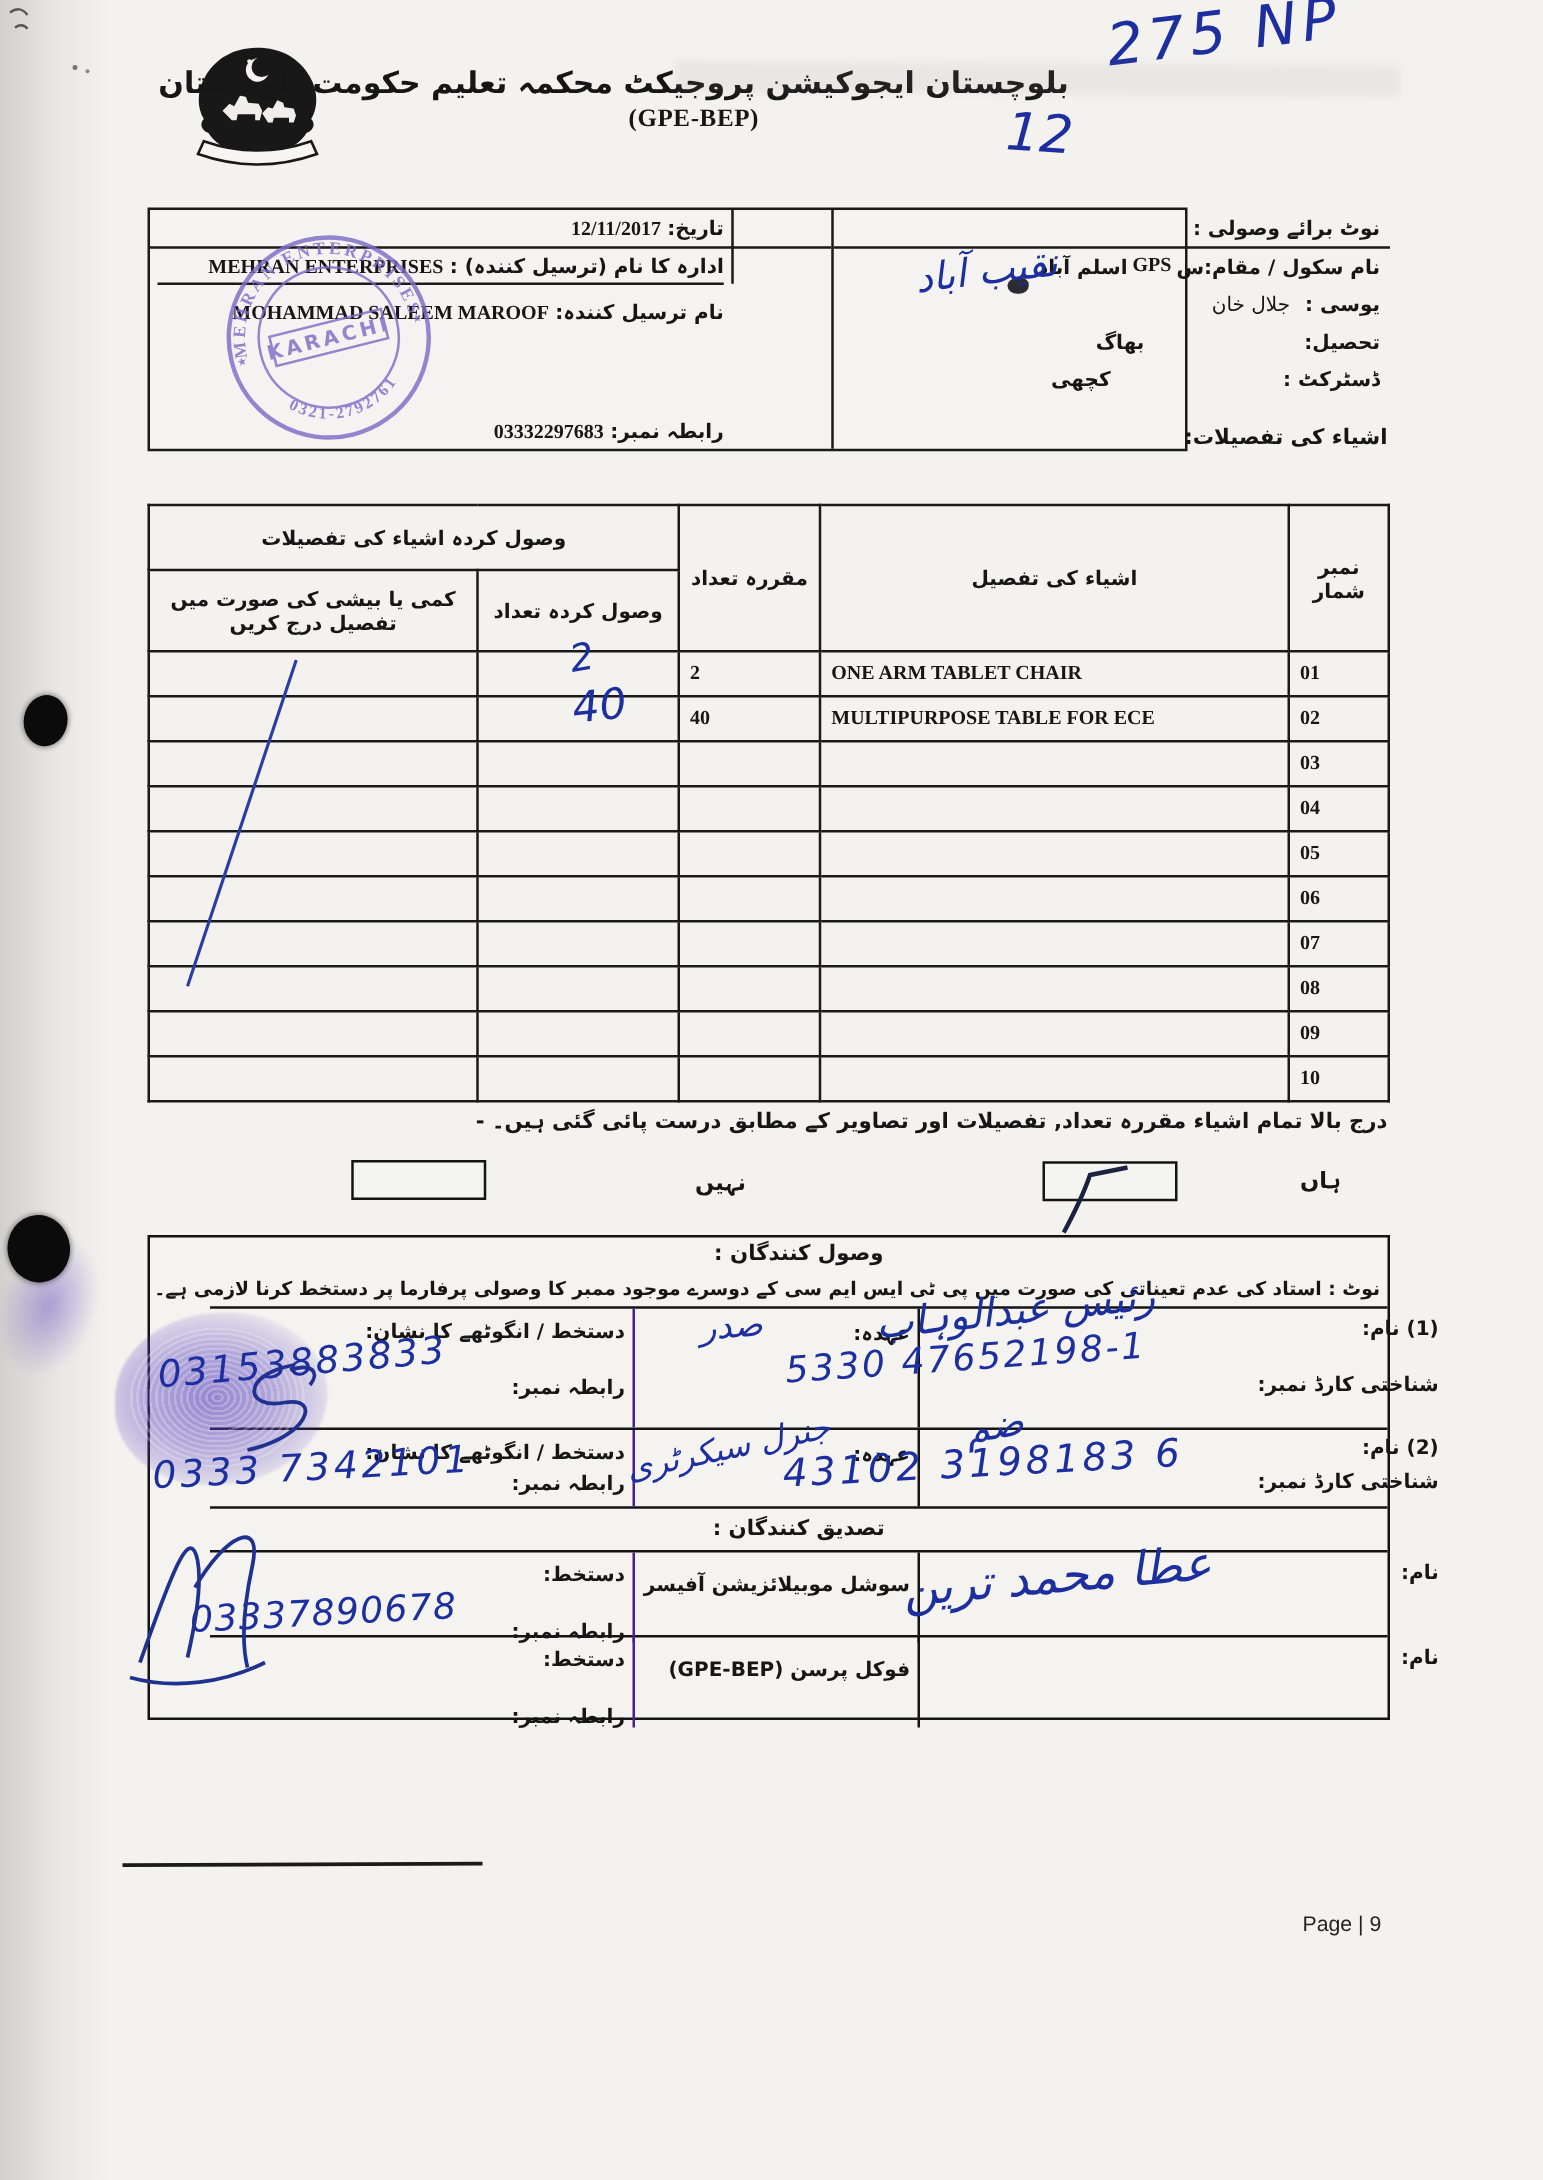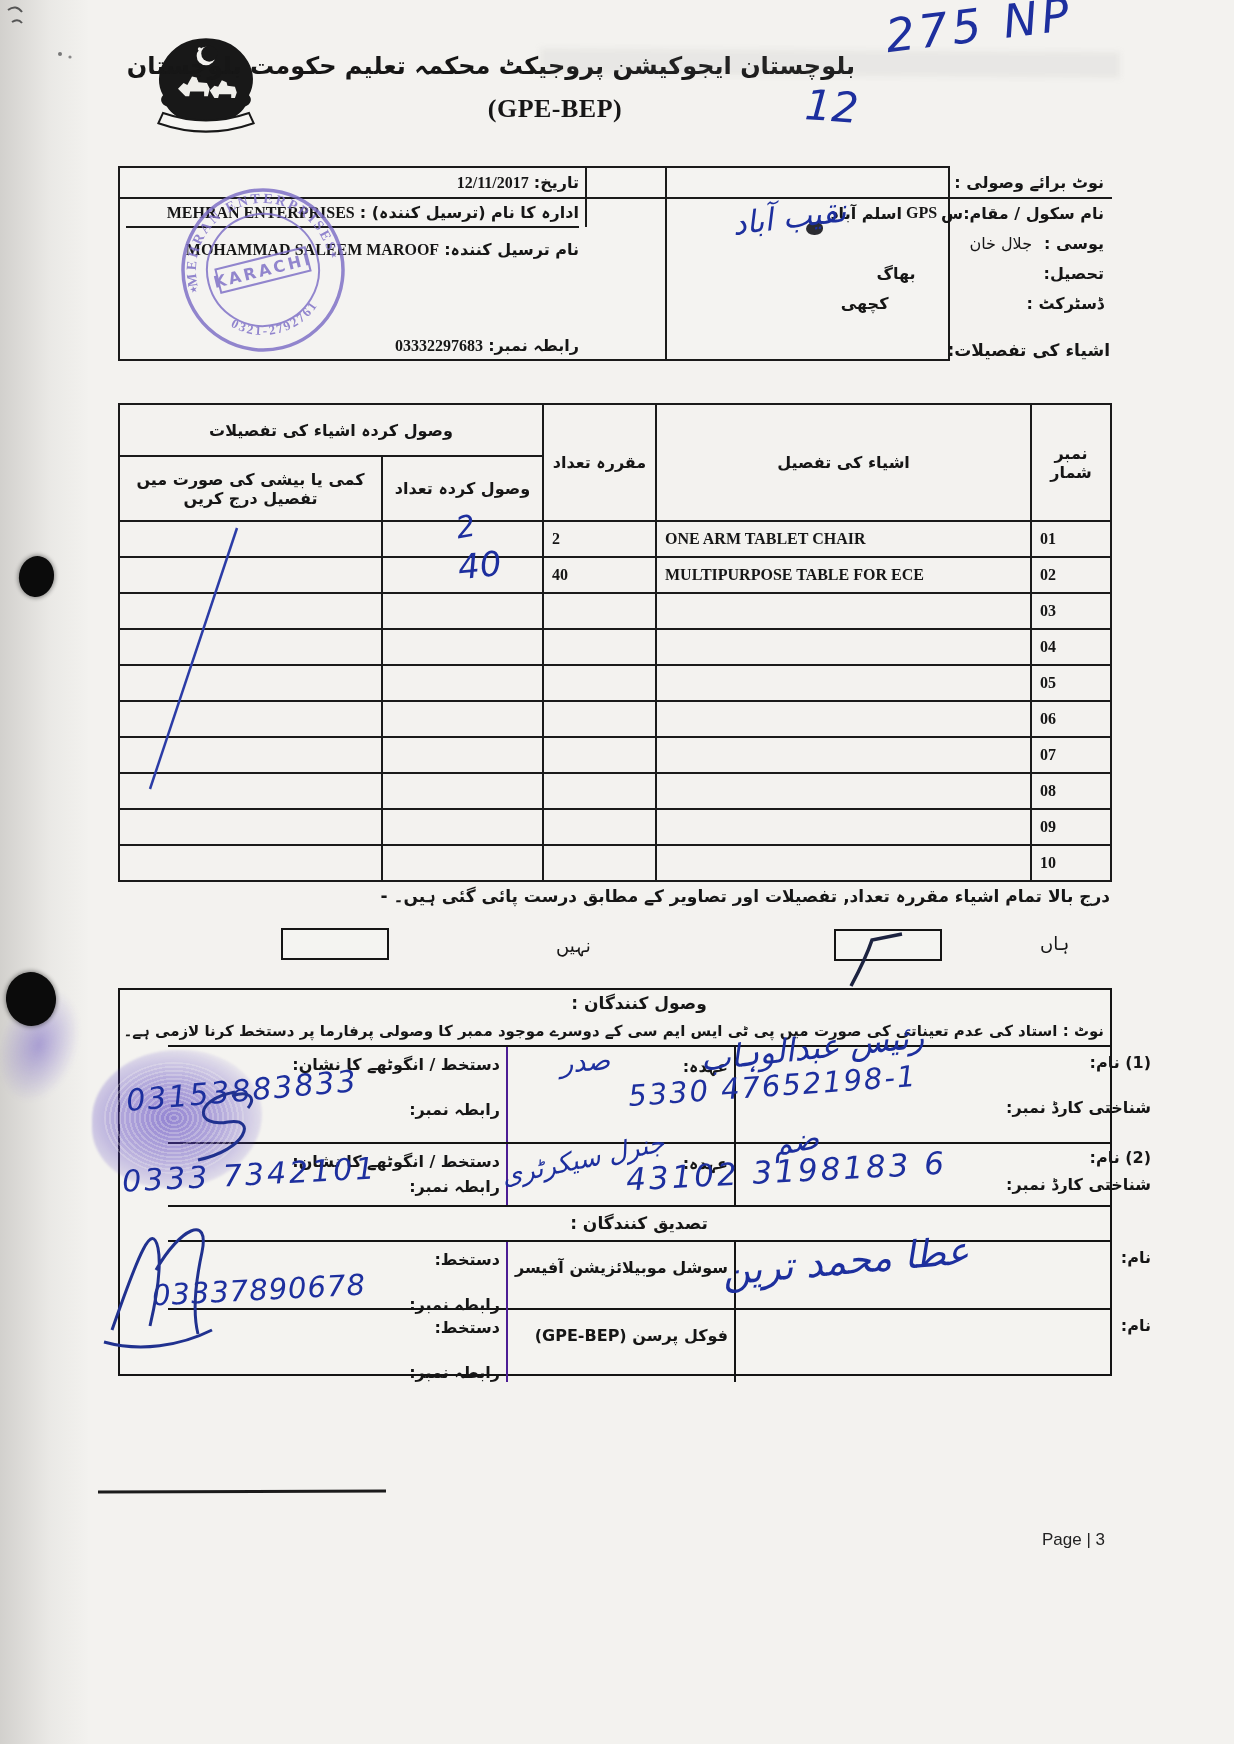--- a/index.html
+++ b/index.html
@@ -20,21 +20,21 @@
   .abs{position:absolute;}
   .urdu{direction:rtl;font-family:"DejaVu Sans",sans-serif;}
   .b{font-weight:bold;}
   .serif{font-family:"Liberation Serif",serif;}
   .nw{white-space:nowrap;}
   
   .hw{color:#1d2f9e;font-style:italic;font-family:"DejaVu Sans",sans-serif;line-height:1;}
   
   .title-wrap{left:255px;top:52px;width:600px;text-align:center;}
   .doc-title{font-size:24px;font-weight:bold;white-space:nowrap;}
-  .doc-subtitle{margin-top:14px;font-size:26px;font-weight:bold;letter-spacing:.5px;}
+  .doc-subtitle{margin-top:4px;font-size:20px;font-weight:bold;letter-spacing:.5px;}
   .hw-corner{left:885px;top:2px;font-size:46px;transform:rotate(-7deg);letter-spacing:4px;}
   .hw-twelve{left:805px;top:86px;font-size:42px;transform:rotate(4deg);}
   
   .info-table{left:118px;top:166px;width:832px;height:195px;border:2px solid #1a1a1a;
     display:grid;grid-template-columns:547px 445px;box-sizing:border-box;background:rgba(255,255,255,.12);}
   .info-left{position:relative;border-right:2px solid #1a1a1a;}
   .info-left .vseg{position:absolute;right:78px;top:0;height:59px;border-left:2px solid #1a1a1a;}
   .irow{direction:rtl;text-align:right;padding:4px 86px 0 6px;font-size:16px;box-sizing:border-box;}
   .row-date{height:31px;border-bottom:2px solid #1a1a1a;padding-top:5px;}
   .row-org{height:29px;}
@@ -59,21 +59,21 @@
   table.items th{font-weight:bold;font-size:16px;}
   .col-short{width:263px;} .col-recv{width:161px;} .col-qty{width:113px;} .col-det{width:375px;} .col-ser{width:80px;}
   .th-merged{height:52px;text-align:center;}
   .th-sub{height:65px;font-size:15.5px;}
   tr.irows{height:36px;}
   td.qty,td.det,td.ser{font-family:"Liberation Serif",serif;font-weight:bold;font-size:16px;text-align:left;}
   .hw-q1{left:456px;top:512px;font-size:30px;transform:rotate(-10deg);}
   .hw-q2{left:458px;top:548px;font-size:34px;transform:rotate(-6deg);}
   
   .statement{left:0px;top:886px;width:1110px;text-align:right;direction:rtl;font-size:17px;font-weight:bold;white-space:nowrap;}
-  .yn-label{font-size:18px;font-weight:normal;direction:rtl;}
+  .yn-label{font-size:18px;font-weight:bold;direction:rtl;}
   .yes-label{left:1040px;top:933px;}
   .no-label{left:556px;top:935px;}
   .chk-box{border:2.5px solid #141414;width:108px;height:32px;box-sizing:border-box;background:rgba(255,255,255,.15);}
   .box-yes{left:834px;top:929px;}
   .box-no{left:281px;top:928px;}
   
   .sig-table{left:118px;top:988px;width:994px;border:2.5px solid #141414;box-sizing:border-box;background:rgba(255,255,255,.08);padding-left:48px;}
   .sg-head{height:30px;text-align:center;font-size:17px;font-weight:bold;direction:rtl;padding-top:3px;box-sizing:border-box;}
   .sg-note{height:27px;direction:rtl;text-align:right;font-size:15px;font-weight:bold;padding:2px 6px 0 0;border-bottom:2px solid #141414;box-sizing:border-box;white-space:nowrap;}
   .sg-row{display:grid;grid-template-columns:340px 228px 421px;box-sizing:border-box;}
@@ -404,15 +404,15 @@
     <path d="M237 528 Q198 645 150 789" stroke="#2b3ca6" stroke-width="2.5" fill="none"></path>
 
     <path d="M851 986 Q866 958 872 940 L902 934" stroke="#1c2340" stroke-width="3.5" fill="none"></path>
 
     <path d="M235 1092 C192 1100 196 1128 228 1122 C258 1117 246 1150 198 1160 M232 1096 C250 1090 256 1098 248 1108" stroke="#20318f" stroke-width="3" fill="none"></path>
 
     <path d="M112 1330 C140 1250 152 1222 158 1248 C162 1268 156 1300 150 1326 M156 1270 C180 1228 210 1214 202 1252 C196 1280 192 1310 198 1334 M104 1342 C140 1352 180 1346 212 1330" stroke="#20318f" stroke-width="3" fill="none"></path>
   </svg>
 
   <div class="abs foot-line"></div>
-  <div class="abs page-num">Page | 3</div>
+  <div class="abs page-num">Page | 9</div>
 
 </div>
 
 </body></html>

